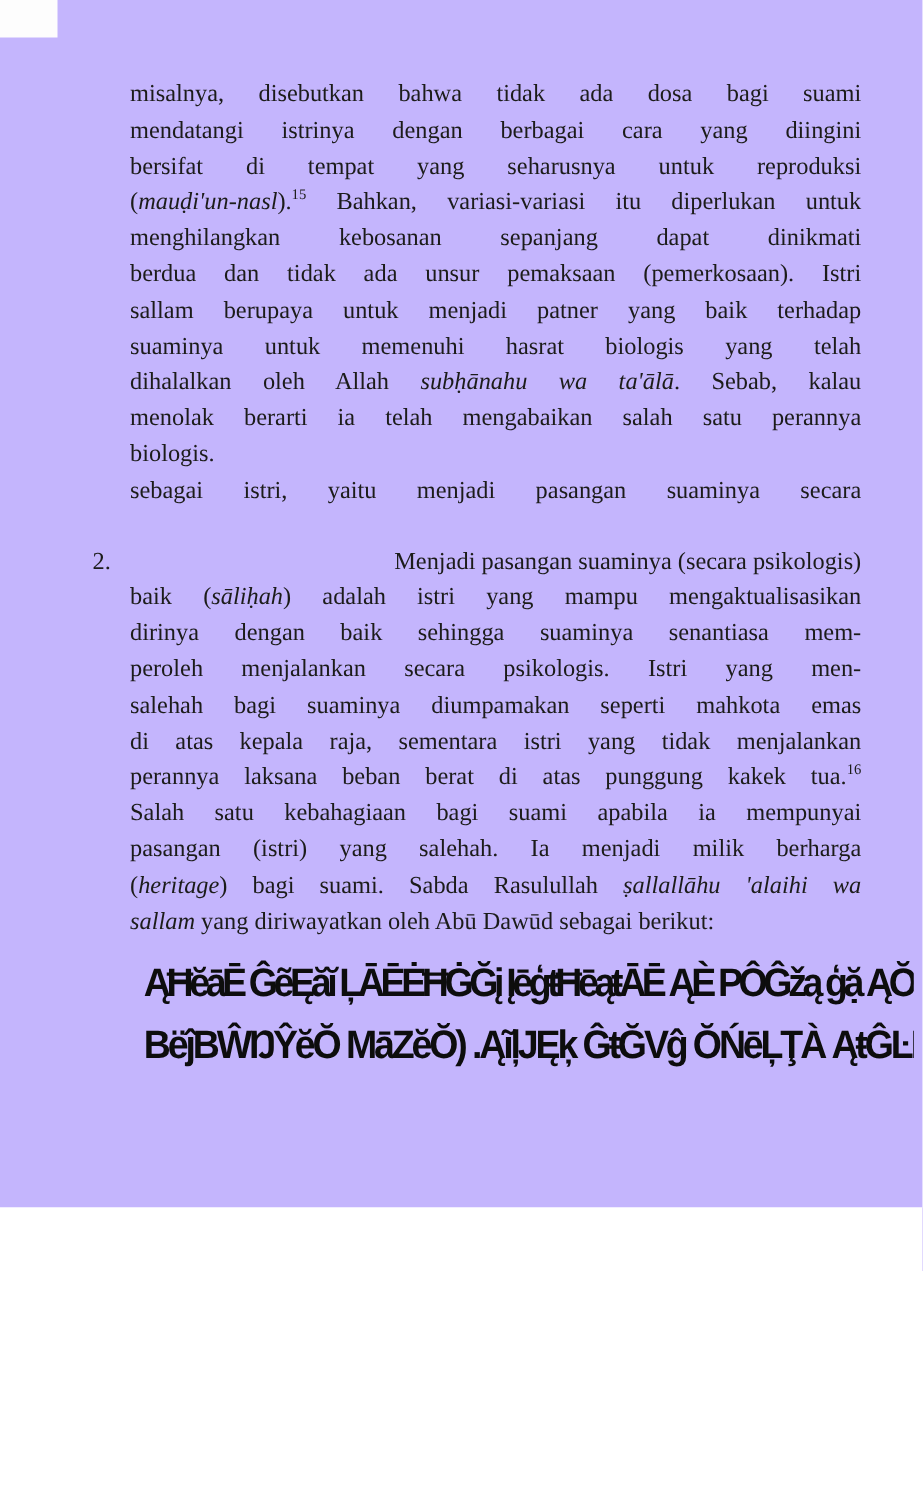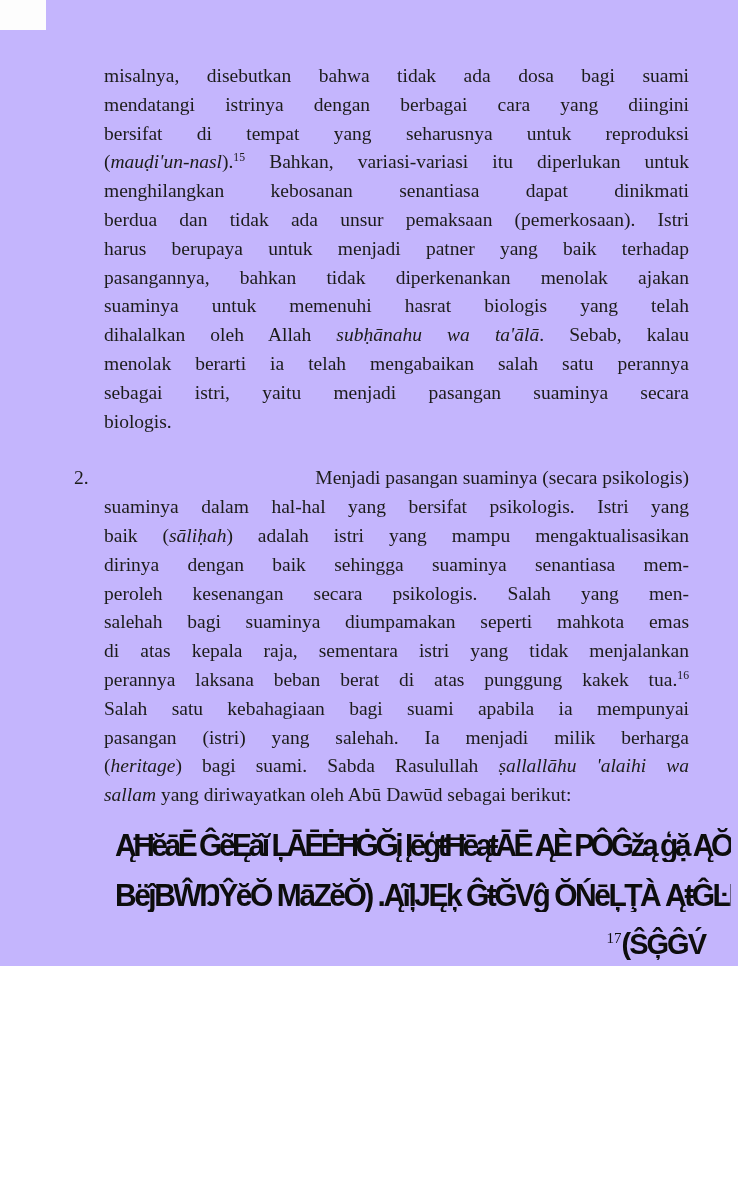--- a/index.html
+++ b/index.html
@@ -114,53 +114,50 @@
 <div class="page">
   <div class="scan-corner"></div>
 
   <div class="body-block">
 
     <div>
         <div class="tline">misalnya, disebutkan bahwa tidak ada dosa bagi suami</div>
         <div class="tline">mendatangi istrinya dengan berbagai cara yang diingini</div>
         <div class="tline">bersifat di tempat yang seharusnya untuk reproduksi</div>
         <div class="tline">(<i>mauḍi'un-nasl</i>).<sup>15</sup> Bahkan, variasi-variasi itu diperlukan untuk</div>
-        <div class="tline">menghilangkan kebosanan senantiasa dapat dinikmati</div>
+        <div class="tline">menghilangkan kebosanan sepanjang dapat dinikmati</div>
         <div class="tline">berdua dan tidak ada unsur pemaksaan (pemerkosaan). Istri</div>
-        <div class="tline">harus berupaya untuk menjadi patner yang baik terhadap</div>
-        <div class="tline">pasangannya, bahkan tidak diperkenankan menolak ajakan</div>
+        <div class="tline">sallam berupaya untuk menjadi patner yang baik terhadap</div>
         <div class="tline">suaminya untuk memenuhi hasrat biologis yang telah</div>
         <div class="tline">dihalalkan oleh Allah <i>subḥānahu wa ta'ālā</i>. Sebab, kalau</div>
         <div class="tline">menolak berarti ia telah mengabaikan salah satu perannya</div>
+        <div class="tline tlast">biologis.</div>
         <div class="tline">sebagai istri, yaitu menjadi pasangan suaminya secara</div>
-        <div class="tline tlast">biologis.</div>
       </div>
 
     <div class="list-item">
       <span class="list-num">2.</span>
       <div class="list-heading">Menjadi pasangan suaminya (secara psikologis)</div>
       <div>
-          <div class="tline">suaminya dalam hal-hal yang bersifat psikologis. Istri yang</div>
           <div class="tline">baik (<i>sāliḥah</i>) adalah istri yang mampu mengaktualisasikan</div>
           <div class="tline">dirinya dengan baik sehingga suaminya senantiasa mem-</div>
-          <div class="tline">peroleh kesenangan secara psikologis. Salah yang men-</div>
+          <div class="tline">peroleh menjalankan secara psikologis. Istri yang men-</div>
           <div class="tline">salehah bagi suaminya diumpamakan seperti mahkota emas</div>
           <div class="tline">di atas kepala raja, sementara istri yang tidak menjalankan</div>
           <div class="tline">perannya laksana beban berat di atas punggung kakek tua.<sup>16</sup></div>
           <div class="tline">Salah satu kebahagiaan bagi suami apabila ia mempunyai</div>
           <div class="tline">pasangan (istri) yang salehah. Ia menjadi milik berharga</div>
           <div class="tline">(<i>heritage</i>) bagi suami. Sabda Rasulullah <i>ṣallallāhu 'alaihi wa</i></div>
           <div class="tline tlast"><i>sallam</i> yang diriwayatkan oleh Abū Dawūd sebagai berikut:</div>
         </div>
     </div>
 
     <div class="hadith">
       <div class="hadith-line">ĄĦĕāĒ ĜẽĘăĭ ĻĀĒĖĦĠĞį ĮēģŧĦēąŧĀĒ ĄÈ PÔĜžą ģặ ĄŎĐļāTāJ</div>
       <div class="hadith-line second">BëĵBŴŊŶĕŎ MāZĕŎ) .ĄĩļJĘķ ĜŧĞVĝ ŎŃēĻŢÀ ĄŧĜĿĘĜăĻĨÀ</div>
-      <div class="hadith-close"><sup>17</sup><span>(ŜĢ̂ĜV́</span></div>
     </div>
   </div>
 
   <div class="footer">
     <span class="running-title">Peran Perempuan dalam Keluarga</span>
     <span class="page-number">195</span>
   </div>
 </div>
 
 </body></html>

